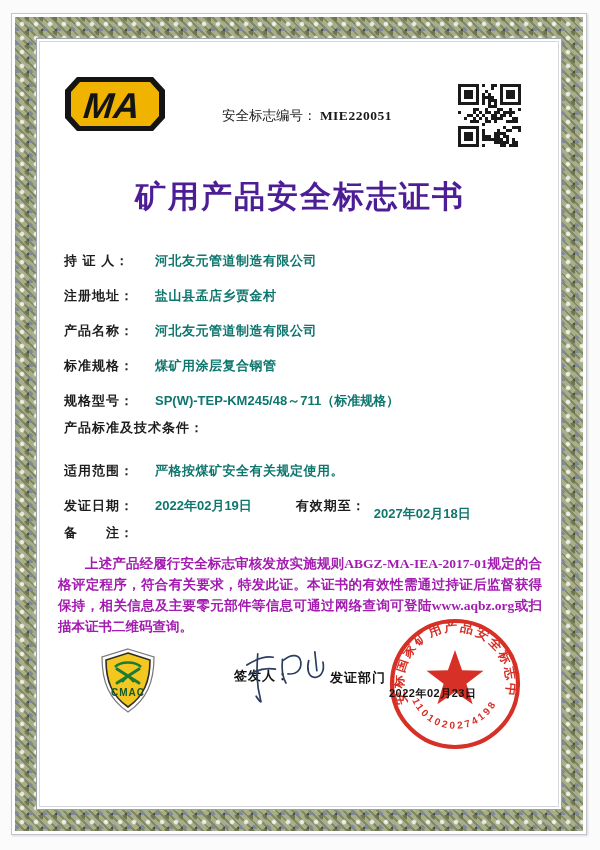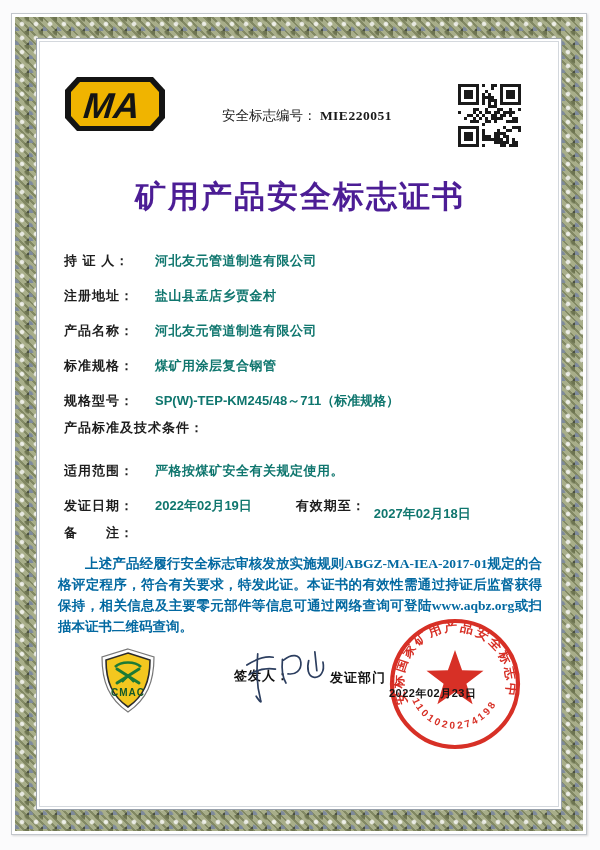--- a/index.html
+++ b/index.html
@@ -52,21 +52,21 @@
   .flabel{font-weight:700;color:#1d1d1d;min-width:91px;letter-spacing:1px;}
   .flabel.wide{min-width:0;margin-right:22px;}
   .fvalue{font-family:"Liberation Serif",serif;font-weight:700;color:#0f766e;letter-spacing:.5px;margin-top:8px;}
   .fvalue.mono{font-family:"Liberation Sans",sans-serif;letter-spacing:0;}
   .pair2{margin-left:44px;display:flex;align-items:flex-start;}
   .pair2 .flabel{min-width:78px;}
 
   
   .statement{position:absolute;left:58px;top:554px;width:484px;
     font-family:"Liberation Serif",serif;font-weight:700;font-size:13.5px;
-    line-height:1.55;text-indent:2em;text-align:justify;color:#0369a1;}
+    line-height:1.55;text-indent:2em;text-align:justify;color:#a21caf;}
 
   
   .cmac{position:absolute;left:98px;top:648px;width:60px;height:66px;}
   .signer-label{position:absolute;left:202px;top:667px;font-size:13px;font-weight:700;letter-spacing:1px;margin-left:32px;}
   .signature{position:absolute;left:240px;top:643px;width:92px;height:62px;}
   .dept-label{position:absolute;left:330px;top:669px;font-size:13px;font-weight:700;letter-spacing:1px;}
   .seal{position:absolute;left:383px;top:614px;width:152px;height:152px;z-index:6;opacity:.96;}
   .seal-date{position:absolute;left:389px;top:686px;width:90px;z-index:7;
     font-size:11px;font-weight:700;color:#151515;letter-spacing:.5px;white-space:nowrap;}
 </style>

